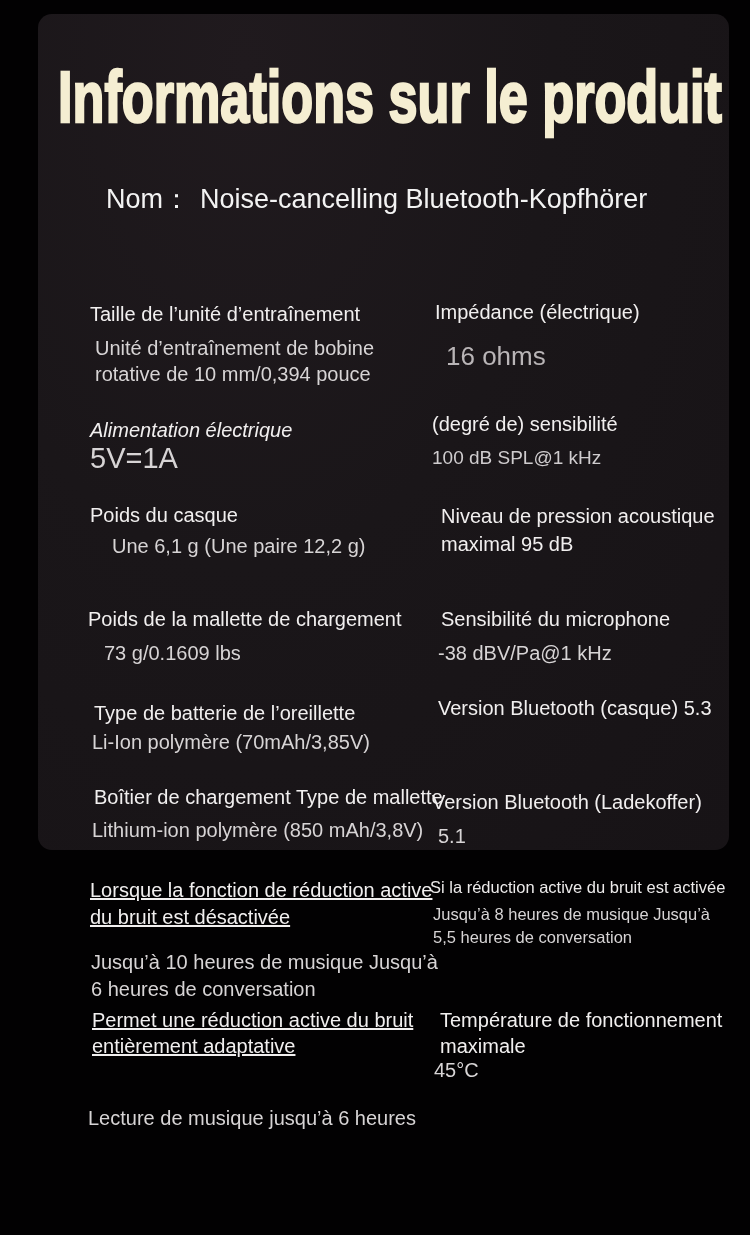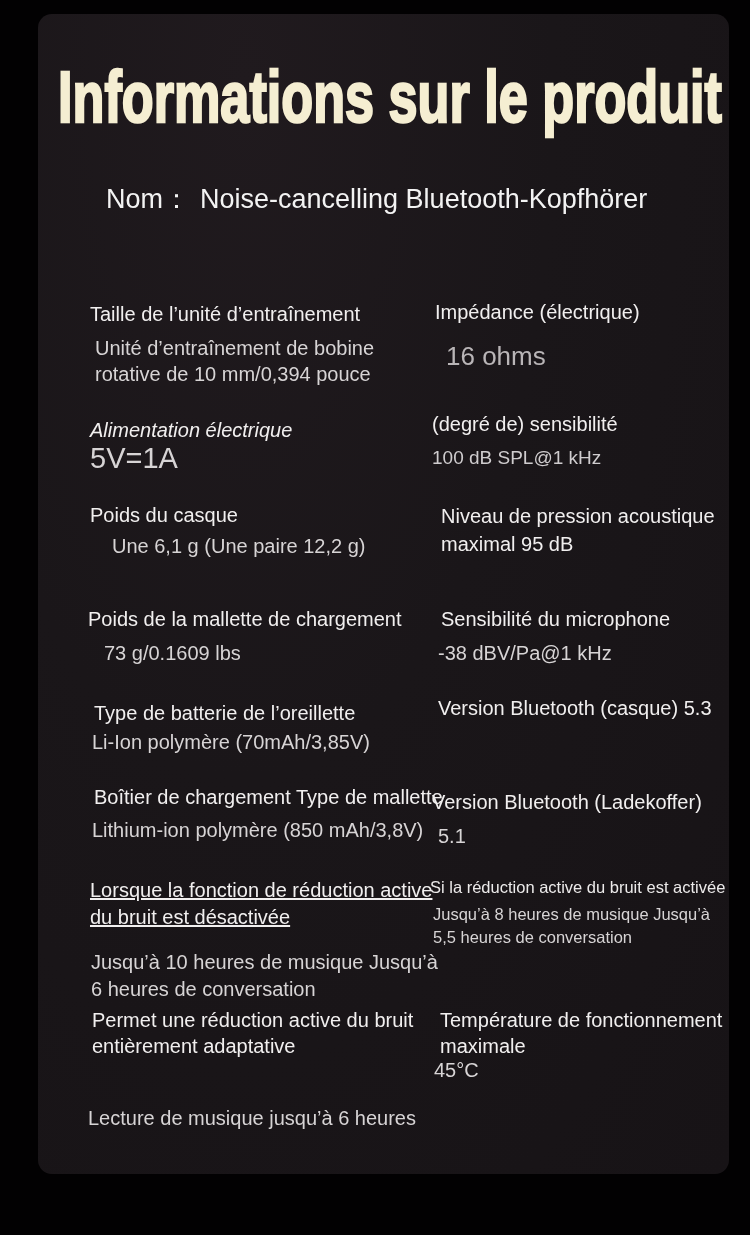--- a/index.html
+++ b/index.html
@@ -4,21 +4,21 @@
 <style>
   html,body{margin:0;padding:0;}
   body{
     width:750px;height:1235px;
     background:#020102;
     overflow:hidden;position:relative;
     font-family:"Liberation Sans", sans-serif;
     -webkit-font-smoothing:antialiased;
   }
   .panel{
-    position:absolute;left:38px;top:14px;width:691px;height:1160px;
+    position:absolute;left:38px;top:14px;width:691px;height:836px;
     background:radial-gradient(ellipse at 30% 6%, #201a1e 0%, #1a1619 45%, #171316 100%);
     border-radius:14px;
   }
   
   .title-svg{position:absolute;left:18px;top:30px;overflow:visible;}
   .title-svg text{
     font-family:"Liberation Sans", sans-serif;
     font-weight:bold;
     font-size:72px;
     fill:#f5eed2;
@@ -39,21 +39,21 @@
   #l3L{left:52px;top:488px;}
   #l3V{left:47px;top:519px;margin-left:27px;}
   #l4L{left:50px;top:592px;white-space:nowrap;}
   #l4V{left:66px;top:626px;}
   #l5L{left:56px;top:686px;}
   #l5V{left:54px;top:715px;}
   #l6L{left:56px;top:770px;white-space:nowrap;}
   #l6V{left:54px;top:803px;}
   #l7L{left:52px;top:863px;width:352px;line-height:1.35;text-decoration:underline;}
   #l7V{left:53px;top:923px;width:348px;line-height:1.35;margin-top:12px;}
-  #l8L{left:54px;top:993px;width:335px;line-height:1.3;}
+  #l8L{left:54px;top:993px;width:335px;line-height:1.3;text-decoration:underline;}
   #l8V{left:50px;top:1091px;}
   
   #r1L{left:397px;top:285px;}
   #r1V{left:408px;top:326px;font-size:26px;color:#b9b5b7;}
   #r2L{left:394px;top:397px;}
   #r2V{left:394px;top:432px;font-size:19px;color:#cfccce;}
   #r3L{left:403px;top:488px;width:288px;line-height:1.4;}
   #r4L{left:403px;top:592px;}
   #r4V{left:400px;top:626px;}
   #r5L{left:400px;top:681px;}

